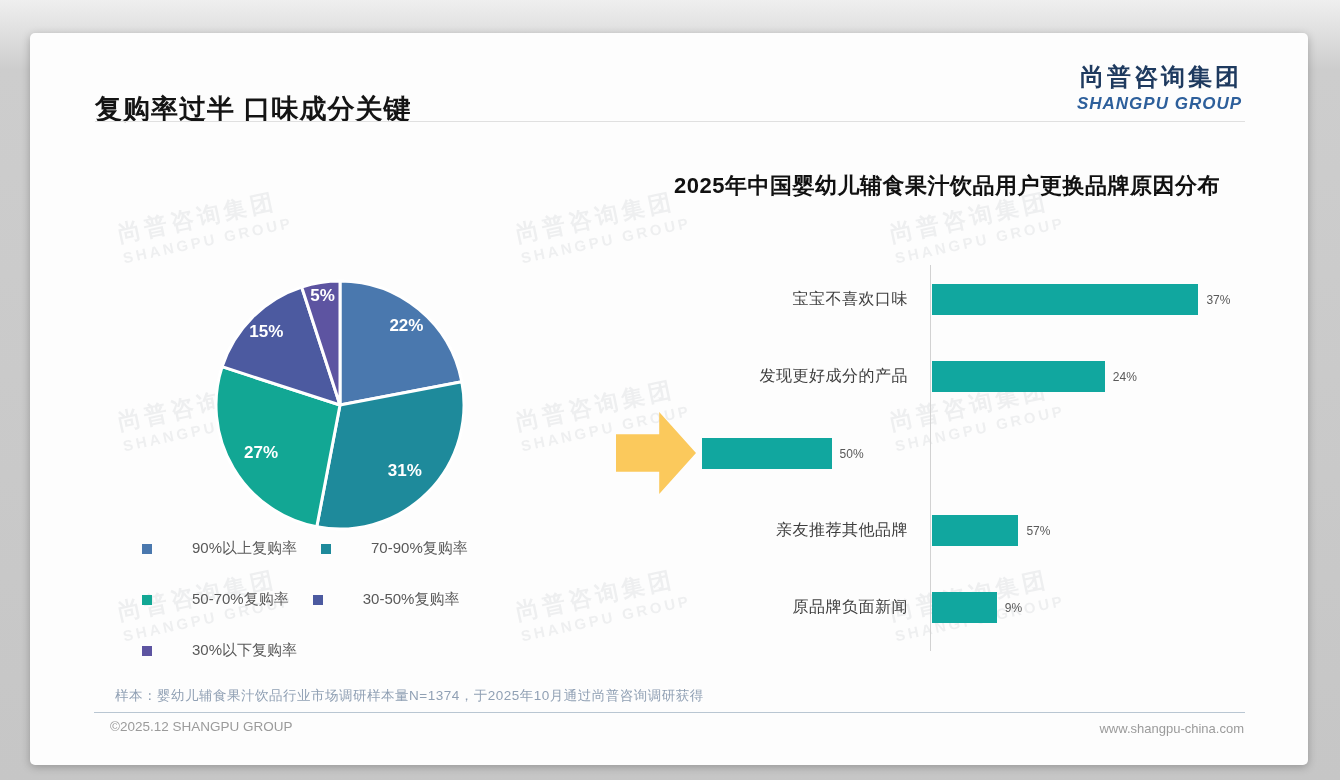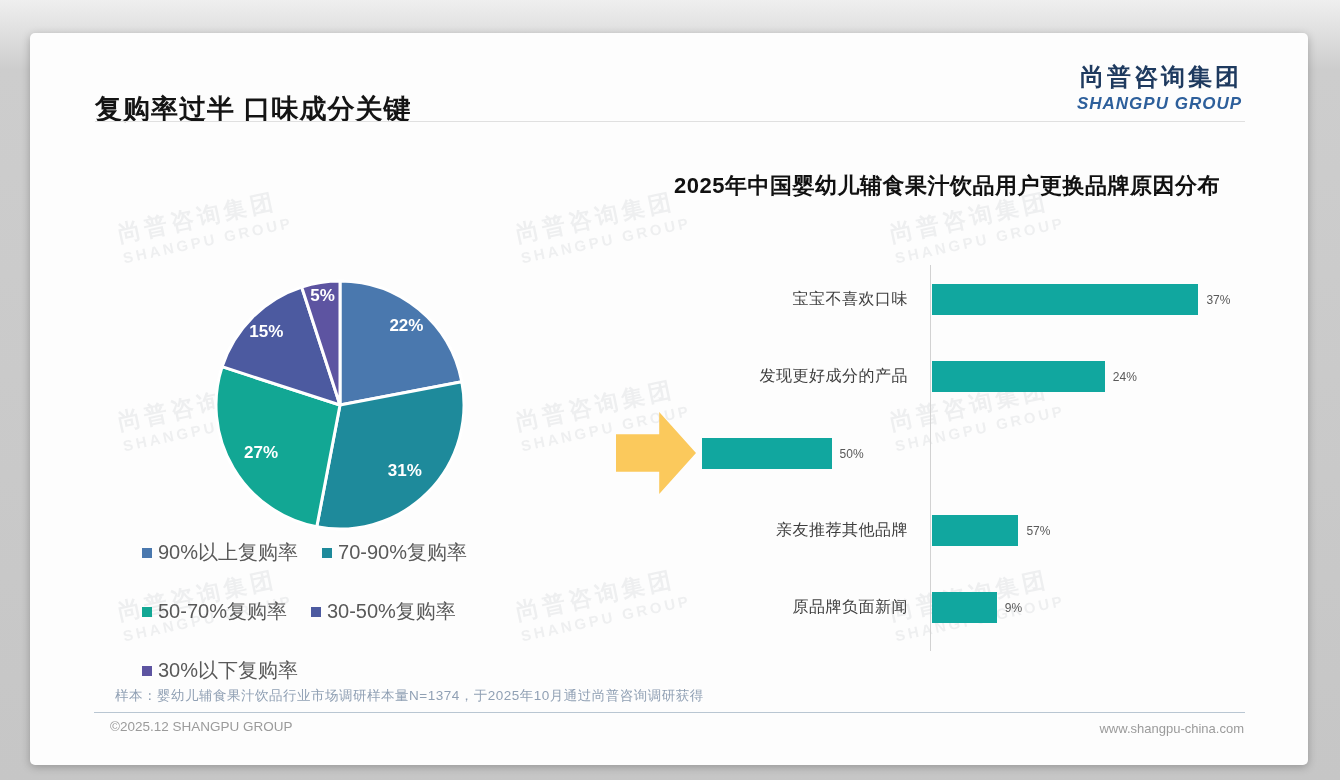--- a/index.html
+++ b/index.html
@@ -47,21 +47,21 @@
   .pie-wrap { position: absolute; left: 178px; top: 240px; width: 264px; height: 264px; }
   .pie-label { font-size: 17px; font-weight: bold; fill: #ffffff; }
 
   
   .legend {
     position: absolute; left: 112px; top: 506px; width: 460px;
     display: flex; flex-wrap: wrap; column-gap: 24px; row-gap: 32px;
   }
   .legend-item { display: inline-flex; align-items: center; gap: 6px; }
   .legend-swatch { width: 10px; height: 10px; display: inline-block; }
-  .legend-label { font-size: 20px; color: #595959; }
+  .legend-label { font-size: 15px; color: #595959; margin-left: 34px; }
 
   
   .arrow {
     position: absolute; left: 586px; top: 379px; width: 80px; height: 82px;
     clip-path: polygon(0 27%, 54% 27%, 54% 0, 100% 50%, 54% 100%, 54% 73%, 0 73%);
   }
 
   
   .barchart { position: absolute; left: 660px; top: 228px; width: 600px; }
   .bar-axis {

